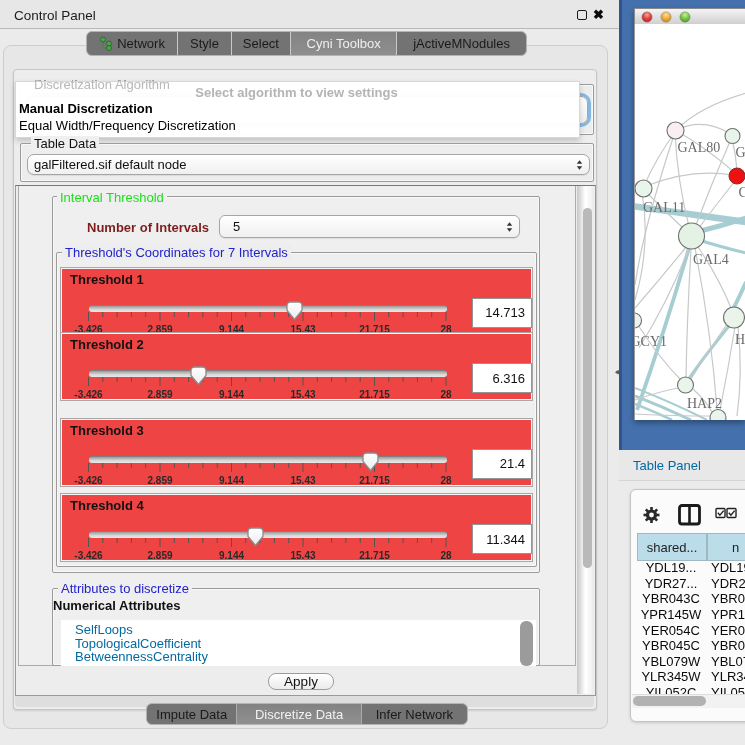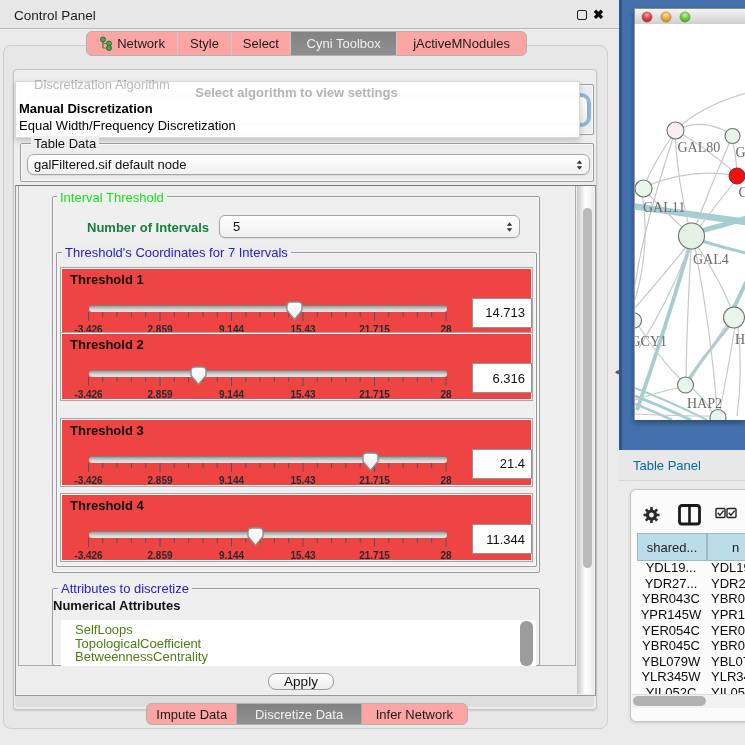--- a/index.html
+++ b/index.html
@@ -11,41 +11,41 @@
   #floatbtn{left:577px;top:10px;width:8px;height:8px;border:1.5px solid #1a1a1a;border-radius:2px;}
   #closebtn{left:593px;top:7px;font-size:13px;font-weight:bold;color:#0a0a0a;}
   
   #outerpanel{left:3px;top:45px;width:603px;height:682px;background:#e7e7e7;border:1px solid #cecece;border-radius:8px;}
   #innerpanel{left:13px;top:69px;width:582px;height:639px;background:#ededed;border:1px solid #c6c6c6;border-radius:4px;box-shadow:0 1px 2px rgba(0,0,0,0.12);}
   #innerbottom{left:15px;top:696px;width:579px;height:11px;background:#dedede;border-bottom-left-radius:4px;border-bottom-right-radius:4px;}
   
   #vtrack{left:577px;top:186px;width:15px;height:508px;background:linear-gradient(to right,#c6c6c6,#ffffff 55%,#f1f1f1);}
   #vthumb{left:583px;top:208px;width:9px;height:360px;background:#b9b9b9;border-radius:5px;}
   
-  .tabbar{display:flex;align-items:center;background:#fca5a5;border:1px solid #b3b3b3;border-radius:6px;font-size:13px;color:#1a1a1a;overflow:hidden;}
+  .tabbar{display:flex;align-items:center;background:#737373;border:1px solid #b3b3b3;border-radius:6px;font-size:13px;color:#1a1a1a;overflow:hidden;}
   #toptabs{left:86px;top:31px;width:439px;height:23px;}
   #toptabs .seg{height:100%;display:flex;align-items:center;justify-content:center;border-right:1px solid #c9c9c9;}
   #toptabs .seg:last-child{border-right:none;}
   #toptabs .sel{background:linear-gradient(#838383,#8f8f8f);color:#efefef;}
   
   .group{border:1px solid #9b9b9b;border-radius:2px;box-shadow:inset 0 0 0 1px #f8f8f8;}
   .gtitle{position:absolute;font-size:13px;background:#efefef;padding:0 3px;white-space:nowrap;}
   
   .combo{background:linear-gradient(#ffffff,#f0f0f0);border:1px solid #a6a6a6;border-radius:6px;font-size:13px;color:#111;display:flex;align-items:center;box-shadow:0 1px 1px rgba(0,0,0,0.08);}
   .combo .arr{position:absolute;right:6px;top:50%;transform:translateY(-50%);width:7px;height:12px;}
   
   .tbox{left:60px;width:471px;height:67px;background:#ef4444;border:1px solid #a8a8a8;box-shadow:inset 0 0 0 1px #f6f6f6;}
   .tlabel{position:absolute;left:9px;top:4px;font-size:13px;font-weight:bold;color:#111;}
   .vbox{position:absolute;left:411px;top:30px;width:52px;height:28px;background:#fff;border:1px solid #949494;font-size:13px;color:#111;display:flex;align-items:center;justify-content:flex-end;padding-right:6px;}
   .track{position:absolute;left:28px;top:37px;width:358px;height:6px;background:linear-gradient(#9a9a9a,#d9d9d9 60%,#e8e8e8);border-radius:3px;border-top:1px solid #7f7f7f;}
   .thumb{position:absolute;top:33px;width:17px;height:20px;}
   .ticks{position:absolute;left:0;top:44px;width:474px;height:12px;}
   .tl{position:absolute;top:56px;font-size:10px;font-weight:bold;color:#2a2a2a;transform:translateX(-50%);}
   
-  #attrlist{left:61px;top:620px;width:475px;height:46px;background:#fff;overflow:hidden;font-size:13px;color:#4d7c0f;padding-top:2px;box-sizing:border-box;}
+  #attrlist{left:61px;top:620px;width:475px;height:46px;background:#fff;overflow:hidden;font-size:13px;color:#0369a1;padding-top:2px;box-sizing:border-box;}
   #attrlist div{height:13.7px;padding-left:14px;}
   #listthumb{left:520px;top:621px;width:13px;height:45px;background:#9b9b9b;border-radius:6px;}
   
   #applybtn{left:268px;top:673px;width:64px;height:15px;background:linear-gradient(#ffffff,#ebebeb);border:1px solid #9d9d9d;border-radius:8px;font-size:13.5px;color:#111;display:flex;align-items:center;justify-content:center;}
   #bottabs{left:146px;top:703px;width:320px;height:20px;}
   #bottabs .seg{height:100%;display:flex;align-items:center;justify-content:center;border-right:1px solid #ababab;}
   #bottabs .seg:last-child{border-right:none;}
   #bottabs .sel{background:linear-gradient(#828282,#909090);color:#f2f2f2;}
   
   #popup{left:15px;top:81px;width:563px;height:55px;background:rgba(255,255,255,0.97);border:1px solid #d8d8d8;box-shadow:0 3px 6px rgba(0,0,0,0.18);}
@@ -113,21 +113,21 @@
 <div class="abs combo" style="left:27px;top:154px;width:555px;height:19px;padding-left:6px;border-radius:7px;">galFiltered.sif default node
   <svg class="arr" viewBox="0 0 9 14">
       <path d="M4.5 1 L8 5.5 L1 5.5 Z" fill="#333"></path>
       <path d="M4.5 13 L8 8.5 L1 8.5 Z" fill="#333"></path>
     </svg>
 </div>
 
 <div class="abs group" style="left:52px;top:196px;width:486px;height:375px;"></div>
 <div class="abs gtitle" style="left:57px;top:190px;color:#1ae01a;">Interval Threshold</div>
 
-<div class="abs" style="left:87px;top:220px;font-size:13px;font-weight:bold;color:#15803d;">Number of Intervals</div>
+<div class="abs" style="left:87px;top:220px;font-size:13px;font-weight:bold;color:#7f1d1d;">Number of Intervals</div>
 <div class="abs combo" style="left:219px;top:215px;width:286px;height:21px;padding-left:13px;">5
   <svg class="arr" viewBox="0 0 9 14">
       <path d="M4.5 1 L8 5.5 L1 5.5 Z" fill="#333"></path>
       <path d="M4.5 13 L8 8.5 L1 8.5 Z" fill="#333"></path>
     </svg>
 </div>
 
 <div class="abs group" style="left:56px;top:252px;width:479px;height:313px;"></div>
 <div class="abs gtitle" style="left:62px;top:245px;color:#2222cc;background:#ededed;">Threshold's Coordinates for 7 Intervals</div>
 

